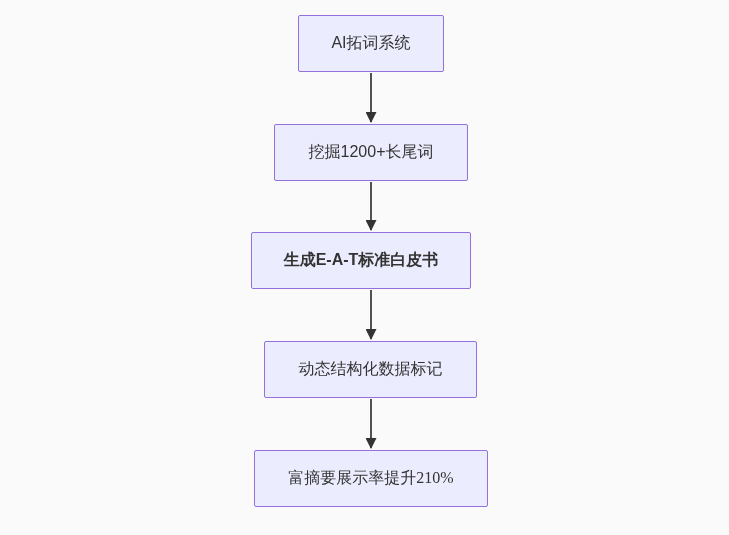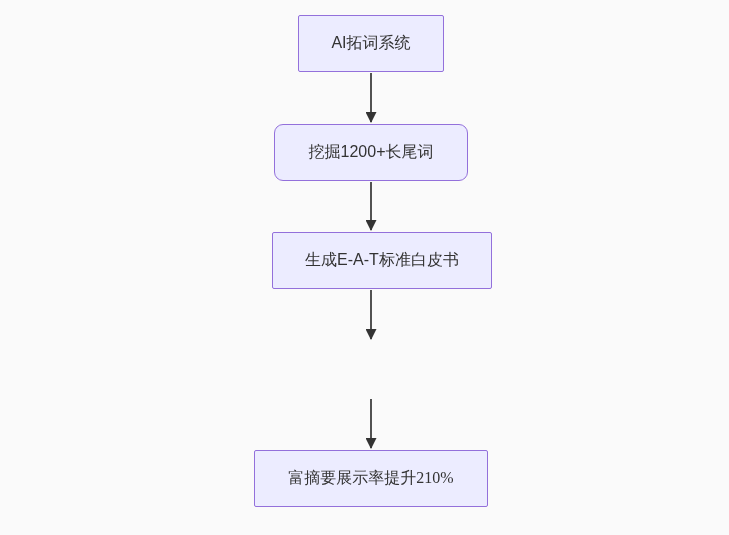--- a/index.html
+++ b/index.html
@@ -22,22 +22,22 @@
     background: #ECECFF;
     border: 1.4px solid #9370DB;
     border-radius: 2px;
     box-sizing: border-box;
     color: #333333;
     font-size: 16px;
     text-align: center;
     white-space: nowrap;
   }
   .n1 { left: 298px; top: 15px;  width: 146px; height: 57px; }
-  .n2 { left: 274px; top: 124px; width: 194px; height: 57px; border-radius: 9px; }
-  .n3 { left: 272px; top: 232px; width: 220px; height: 57px; }
+  .n2 { left: 274px; top: 124px; width: 194px; height: 57px; }
+  .n3 { left: 251px; top: 232px; width: 220px; height: 57px; font-weight: bold; }
   .n4 { left: 264px; top: 341px; width: 213px; height: 57px; }
   .n5 { left: 254px; top: 450px; width: 234px; height: 57px; font-family: Liberation Serif, serif; }
   .edges {
     position: absolute;
     left: 0;
     top: 0;
     width: 729px;
     height: 535px;
     pointer-events: none;
   }
@@ -64,18 +64,21 @@
   </div>
 
   <div class="node n2">
     <span>挖掘1200+长尾词</span>
   </div>
 
   <div class="node n3">
     <span>生成E-A-T标准白皮书</span>
   </div>
 
+  <div class="node n4">
+    <span>动态结构化数据标记</span>
+  </div>
 
   <div class="node n5">
     <span>富摘要展示率提升210%</span>
   </div>
 
 </div>
 
 </body></html>

